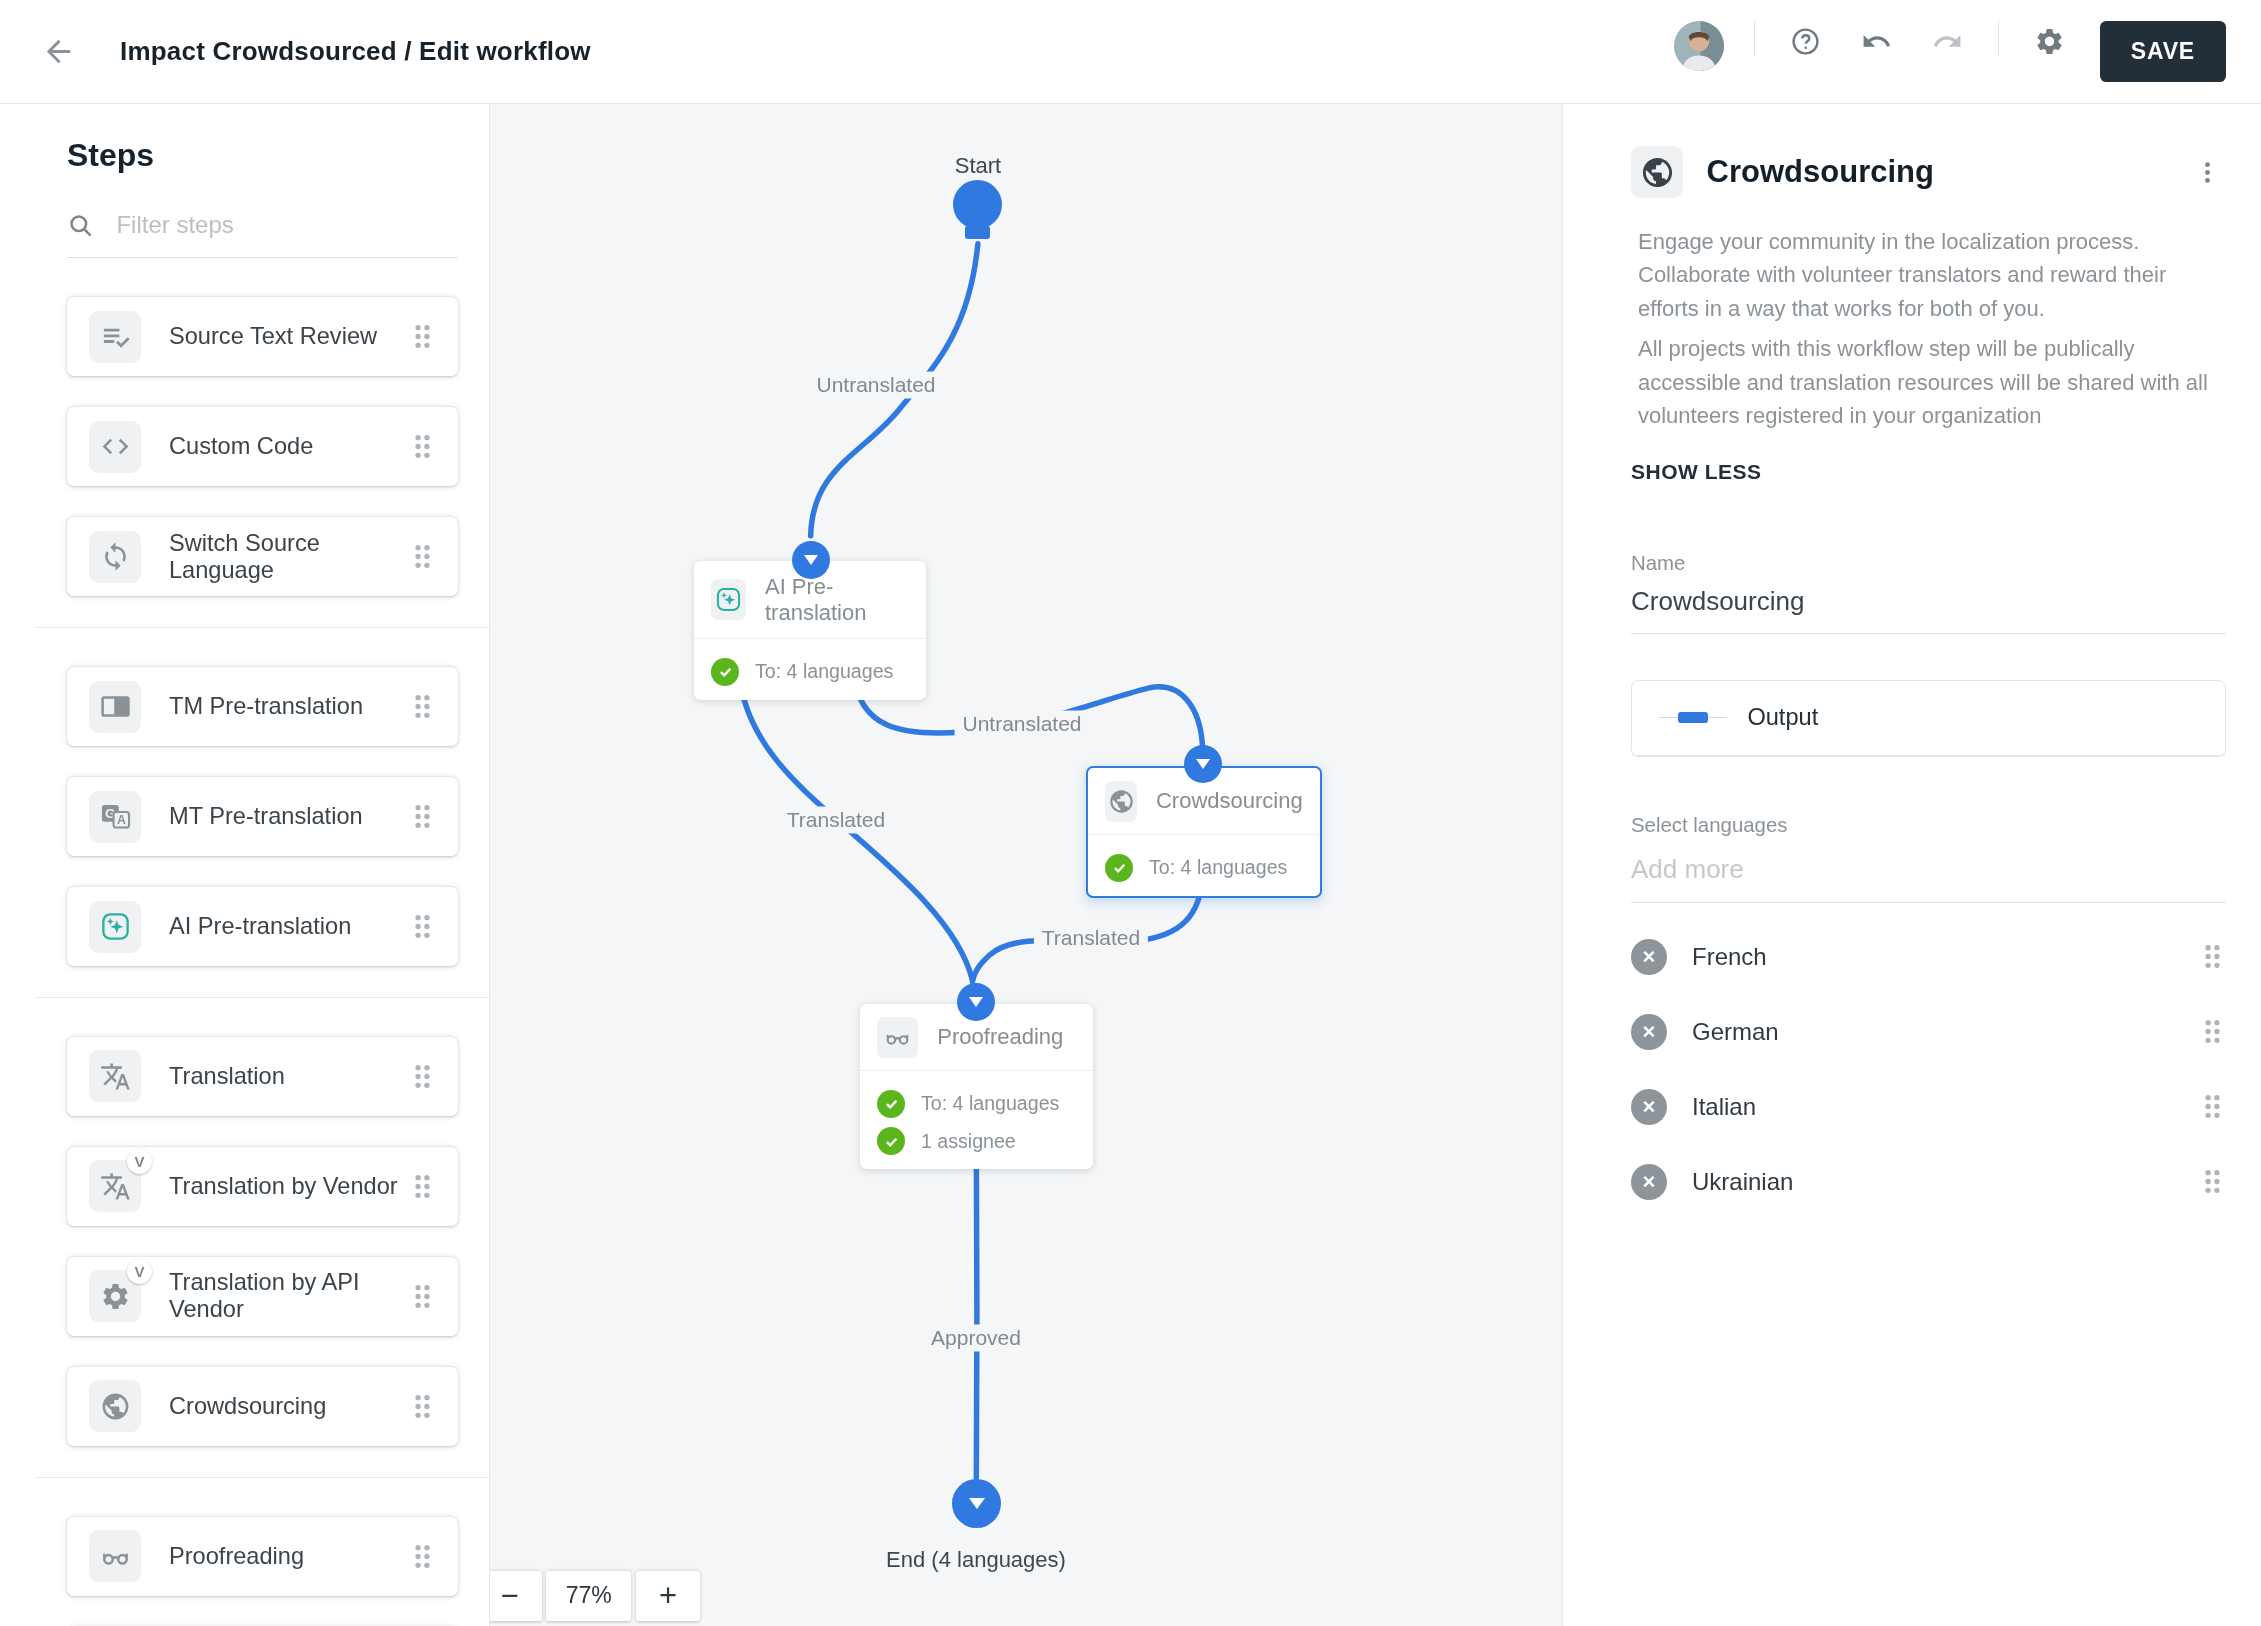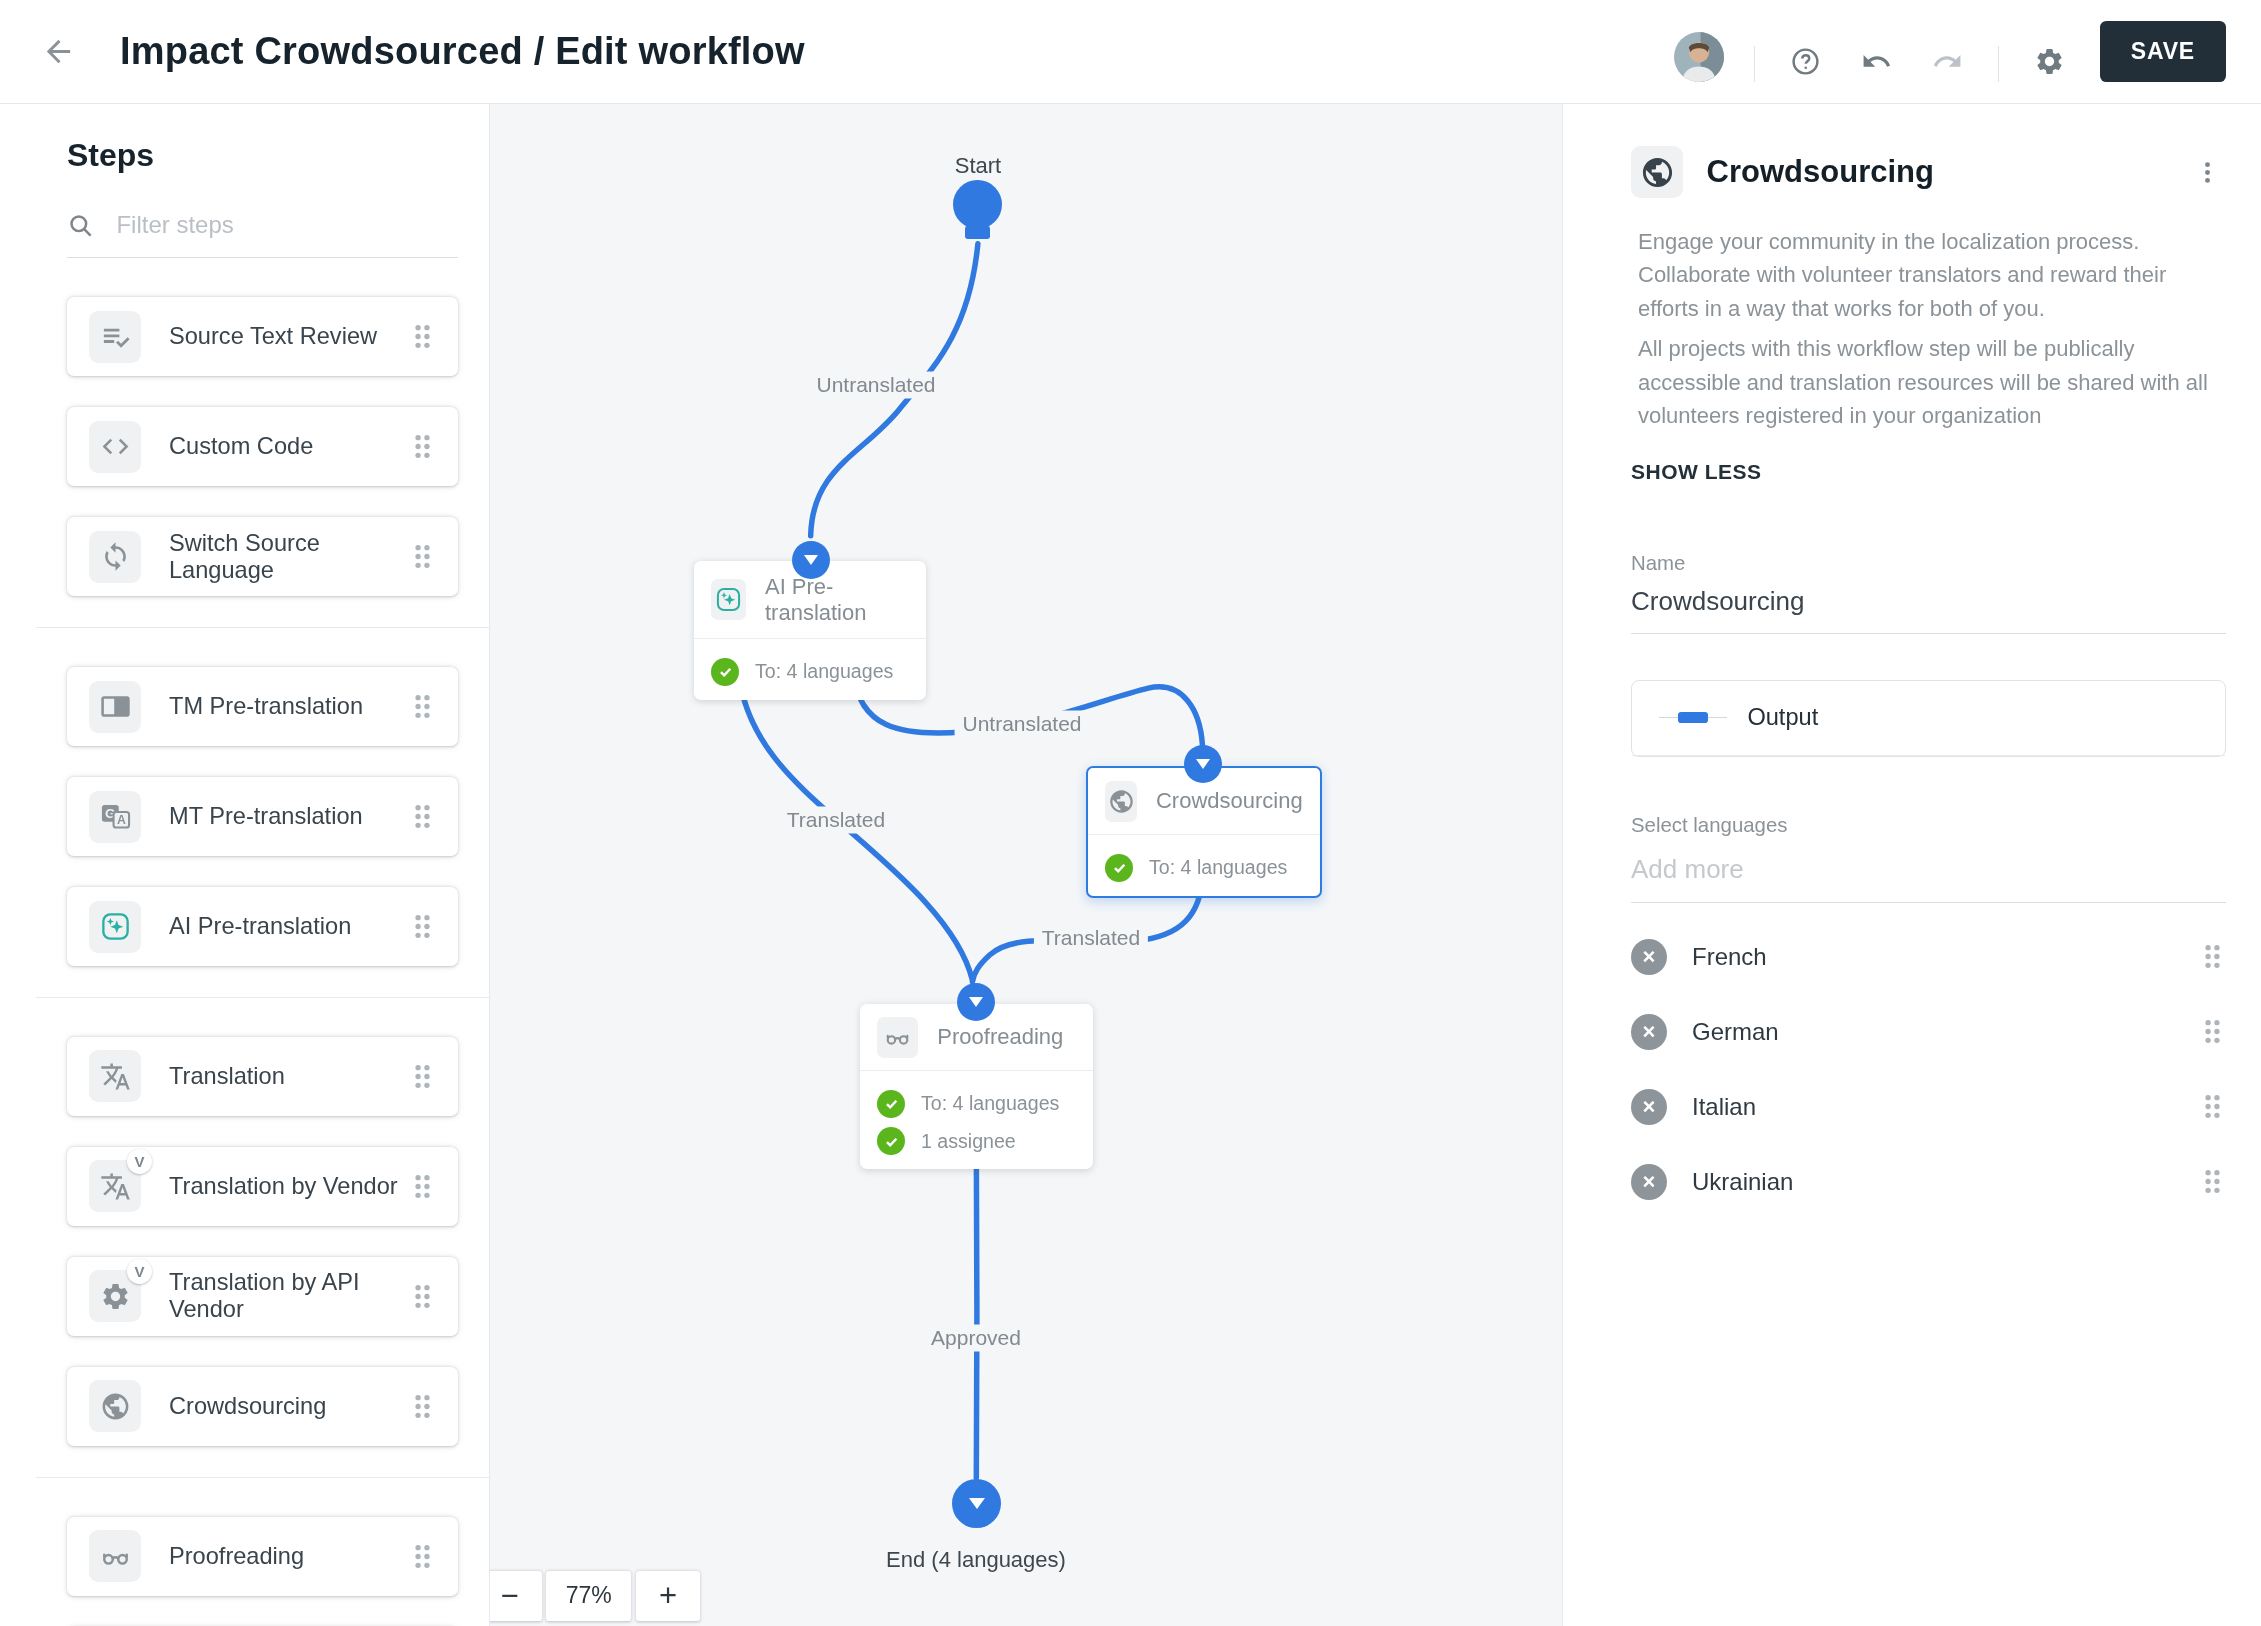--- a/index.html
+++ b/index.html
@@ -5,22 +5,22 @@
   html,body{margin:0;padding:0;background:#e9ebee;}
   *{box-sizing:border-box;font-family:"Liberation Sans","DejaVu Sans",sans-serif;}
   .app{position:relative;width:2261px;height:1627px;background:#fff;overflow:hidden;}
 
   
   .topbar{position:absolute;left:0;top:0;width:2261px;height:104px;background:#fff;
     border-bottom:0.8px solid #e4e7ea;display:flex;align-items:center;padding:0 35px;z-index:30;}
   .iconbtn{background:none;border:none;cursor:pointer;display:flex;align-items:center;justify-content:center;padding:0;}
   .back{width:47px;height:47px;color:#8a9197;}
   .back svg{width:35px;height:35px;}
-  .title{font-size:38px;font-weight:700;color:#16232c;margin:0 0 0 38px;letter-spacing:0.2px;}
-  .tb-right{margin-left:auto;display:flex;align-items:flex-end;gap:30px;}
+  .title{font-size:26px;font-weight:700;color:#16232c;margin:0 0 0 38px;letter-spacing:0.2px;}
+  .tb-right{margin-left:auto;display:flex;align-items:flex-start;gap:30px;}
   .avatar{width:50px;height:50px;border-radius:50%;overflow:hidden;cursor:pointer;flex:0 0 auto;}
   .tb-sep{width:0.8px;height:36px;background:#e0e4e7;}
   .tbicon{width:41px;height:41px;color:#6f7a81;}
   .tbicon svg{width:31px;height:31px;}
   .tbicon.dim{color:#bcc2c7;cursor:default;}
   .savebtn{background:#222f39;color:#fff;border:none;border-radius:6.3px;font-size:23px;font-weight:700;
     letter-spacing:0.8px;padding:17.3px 31px;cursor:pointer;}
 
   
   .sidebar{position:absolute;left:0;top:104px;width:454px;height:1523px;background:#fff;

